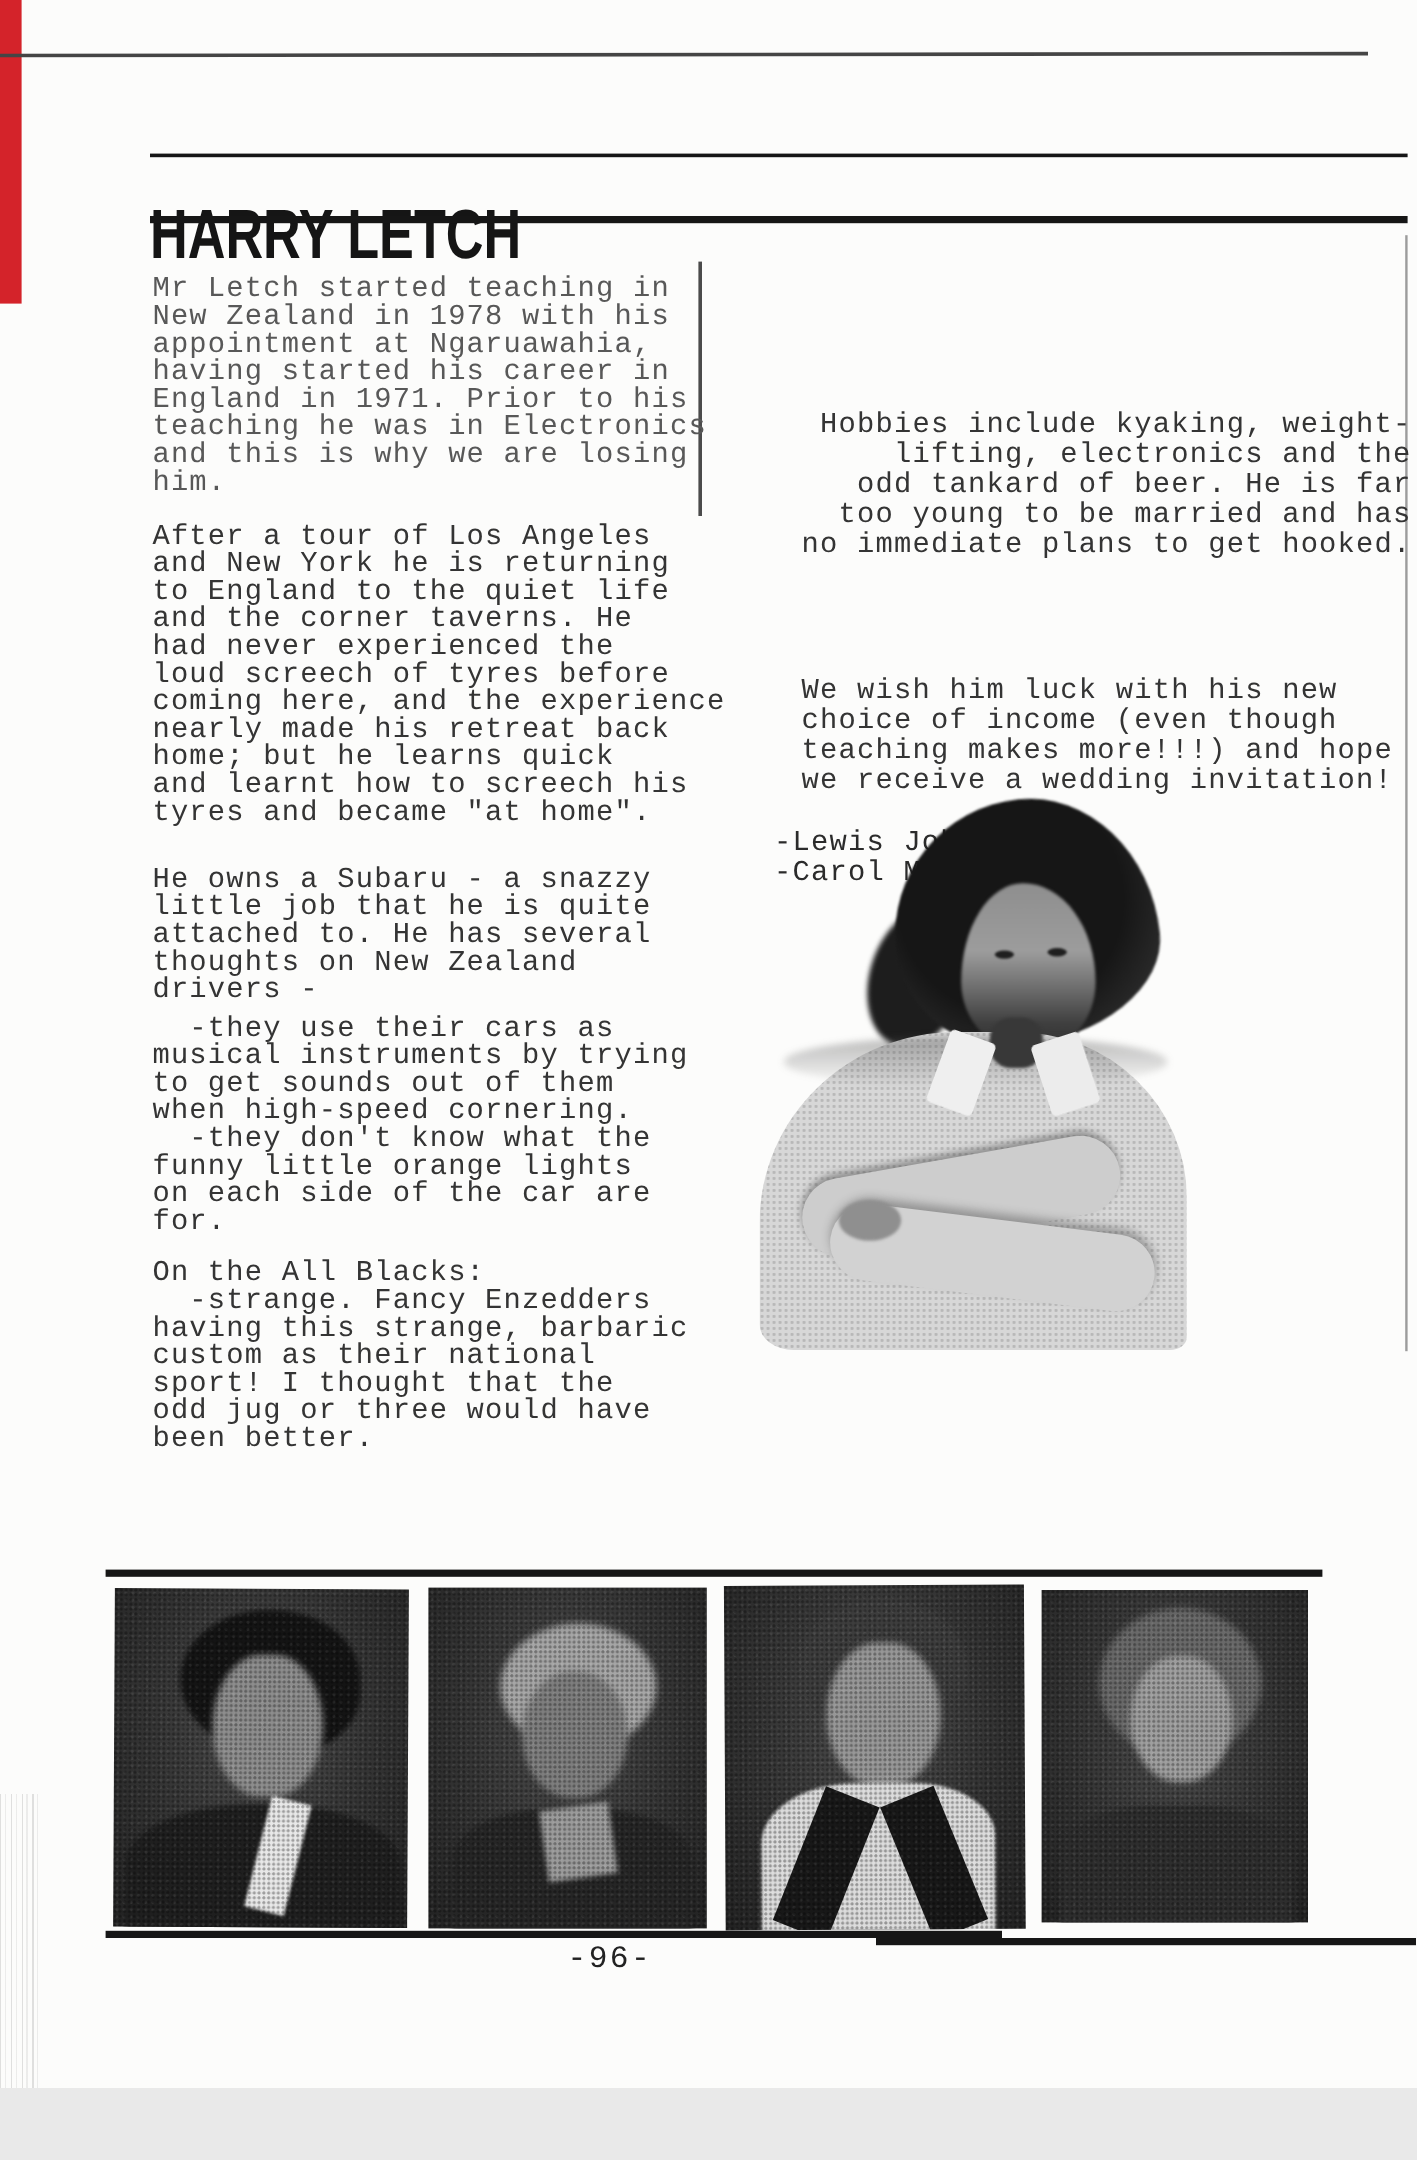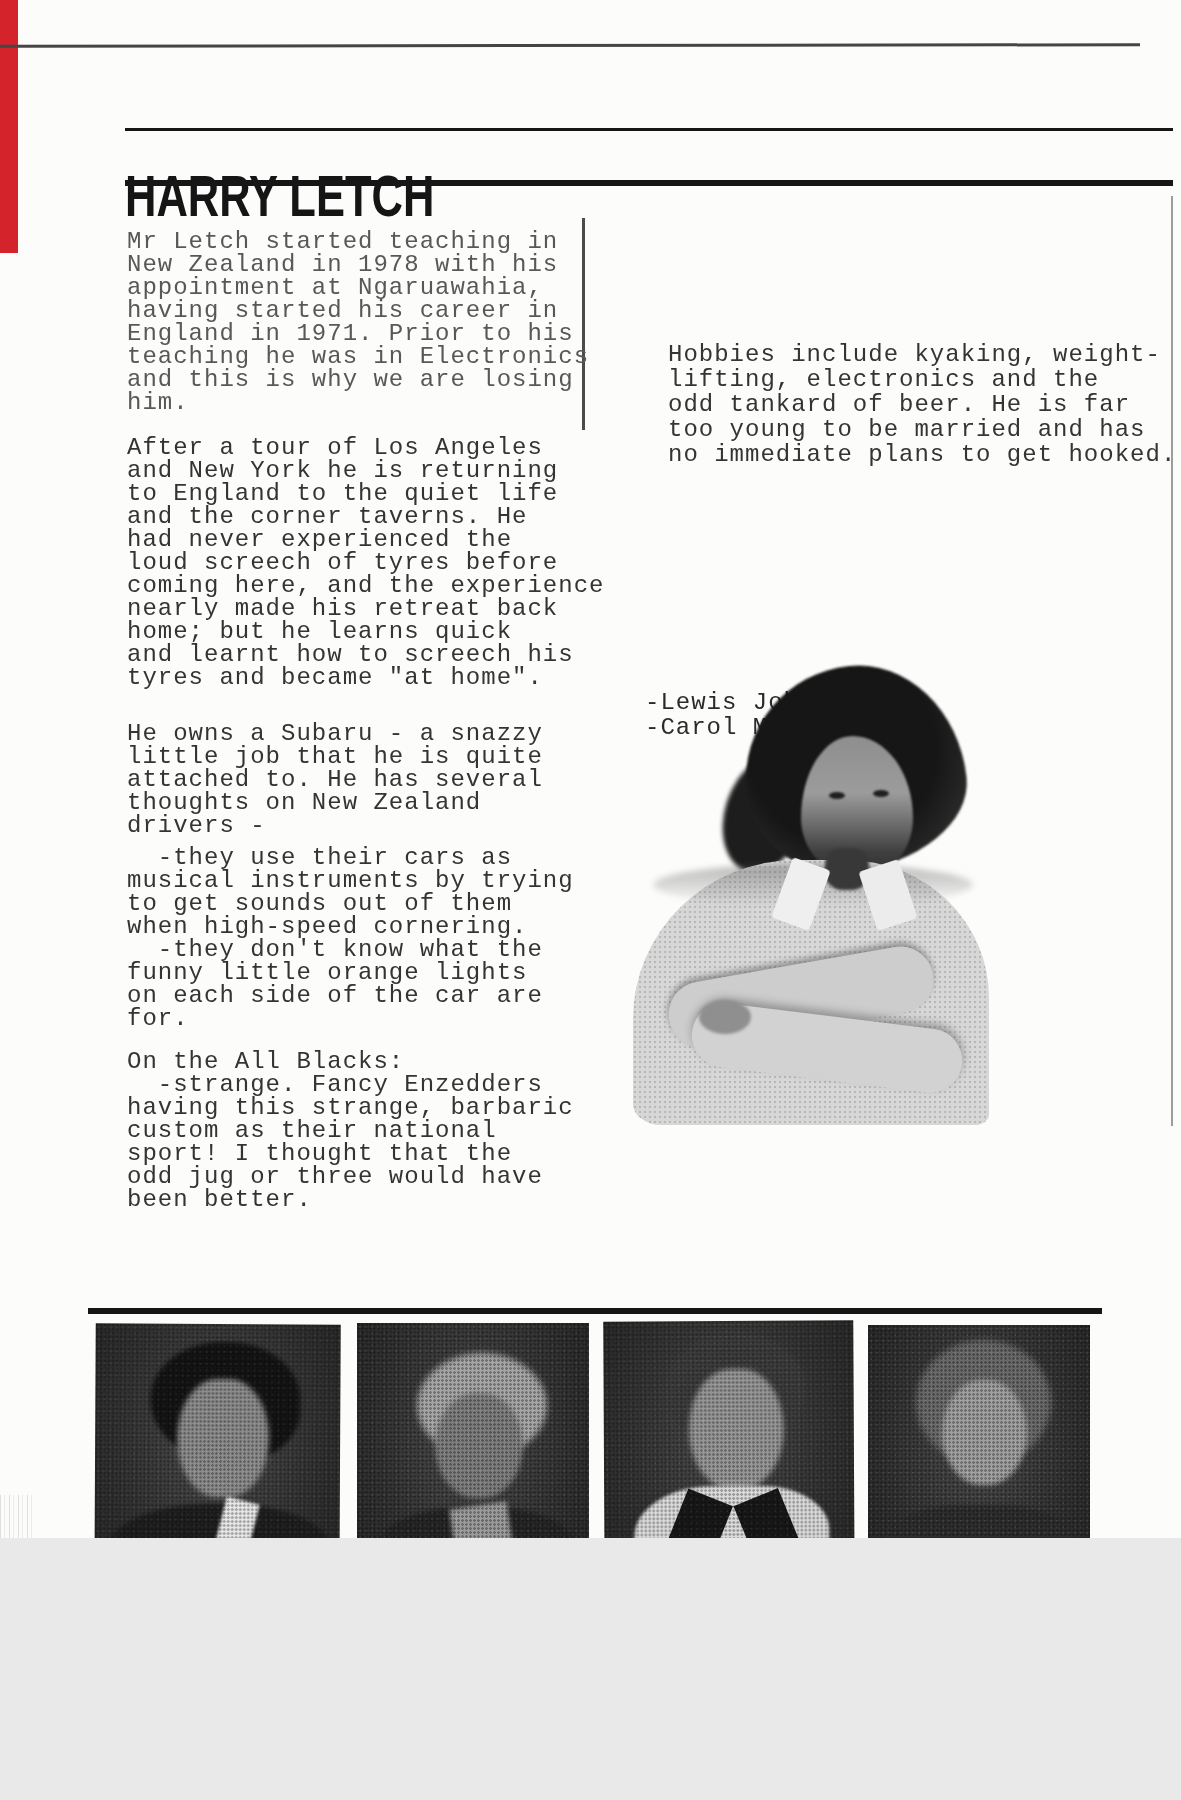--- a/index.html
+++ b/index.html
@@ -1,16 +1,16 @@
 <!DOCTYPE html>
 <html style="--edge-mark-red: #d4232a; --ink: #343434;"><head>
 <meta charset="utf-8">
 <style>
   html,body{margin:0;padding:0;background:#e9e9e9;}
-  .page{position:relative;width:1181px;height:1538px;background:#fcfcfb;overflow:hidden;
+  .page{position:relative;width:1181px;height:1740px;background:#fcfcfb;overflow:hidden;
         font-family:"Liberation Mono","DejaVu Sans Mono",monospace;color:var(--ink,#343434);}
   
   .tw{position:absolute;margin:0;font-size:24px;line-height:23px;letter-spacing:1px;
       white-space:pre;color:var(--ink,#343434);}
   .tw.right{line-height:25px;}
   .tw.faded{color:#585858;}
   
   .masthead-title{position:absolute;left:125px;top:134px;font-family:"Liberation Sans","DejaVu Sans",sans-serif;
       font-weight:bold;font-size:58px;line-height:46px;color:#151515;transform:scale(0.75,1);
       transform-origin:left top;white-space:nowrap;}
@@ -25,21 +25,21 @@
   #scanline-mid{position:absolute;left:582px;top:218px;width:3px;height:212px;background:#2c2c2c;opacity:.85;}
   #scanline-right{position:absolute;left:1171px;top:196px;width:2px;height:930px;background:#9c9c9c;}
   #red-top{position:absolute;left:0;top:0;width:18px;height:253px;background:var(--edge-mark-red,#d4232a);}
   #red-bottom{position:absolute;left:0;top:1752px;width:9px;height:48px;background:var(--edge-mark-red,#d4232a);}
   #edge-streaks{position:absolute;left:0;top:1495px;width:34px;height:305px;
       background:repeating-linear-gradient(90deg,rgba(120,120,120,.22) 0 1px,transparent 1px 4px,
       rgba(150,150,150,.16) 4px 5px,transparent 5px 9px);}
   
   #lp1{left:127px;top:230px;} #lp2{left:127px;top:436px;} #lp3{left:127px;top:722px;}
   #lp4{left:127px;top:846px;} #lp5{left:127px;top:1050px;}
-  #rp1{left:668px;top:224px;} #rp2{left:668px;top:342px;} #rp3{left:668px;top:479px;} #rp4{left:668px;top:564px;}
+  #rp1{left:668px;top:224px;} #rp2{left:668px;top:342px;text-align:right;} #rp3{left:668px;top:479px;} #rp4{left:668px;top:564px;}
   #byline{left:645px;top:690px;line-height:25px;color:#2b2b2b;}
   #page-number{left:473px;top:1621px;font-size:26px;letter-spacing:2px;color:#222;}
   
   #main-photo{position:absolute;left:633px;top:664px;width:356px;height:461px;}
   #main-photo div{position:absolute;}
   .mp-hair{left:112px;top:2px;width:220px;height:205px;border-radius:52% 48% 58% 42%/55% 60% 40% 45%;
       background:radial-gradient(ellipse at 45% 40%,#161616 55%,#2b2b2b 80%,#3a3a3a 100%);
       transform:rotate(-6deg);filter:blur(1px);}
   .mp-hair-side{left:92px;top:90px;width:80px;height:120px;background:#1d1d1d;border-radius:50%;
       transform:rotate(18deg);filter:blur(2px);}
@@ -146,20 +146,24 @@
   -they don't know what the
 funny little orange lights
 on each side of the car are
 for.</p>
 
   <p id="rp2" class="tw right">Hobbies include kyaking, weight-
 lifting, electronics and the
 odd tankard of beer. He is far
 too young to be married and has
 no immediate plans to get hooked.</p>
+  <p id="rp4" class="tw right">We wish him luck with his new
+choice of income (even though
+teaching makes more!!!) and hope
+we receive a wedding invitation!</p>
   <p id="byline" class="tw">-Lewis Johnston
 -Carol McLean</p>
 
   <div id="main-photo">
     <div class="mp-hair-side"></div>
     <div class="mp-hair"></div>
     <div class="mp-face"></div>
     <div class="mp-eye" id="mp-eye-l"></div>
     <div class="mp-eye" id="mp-eye-r"></div>
     <div class="mp-body"></div>

